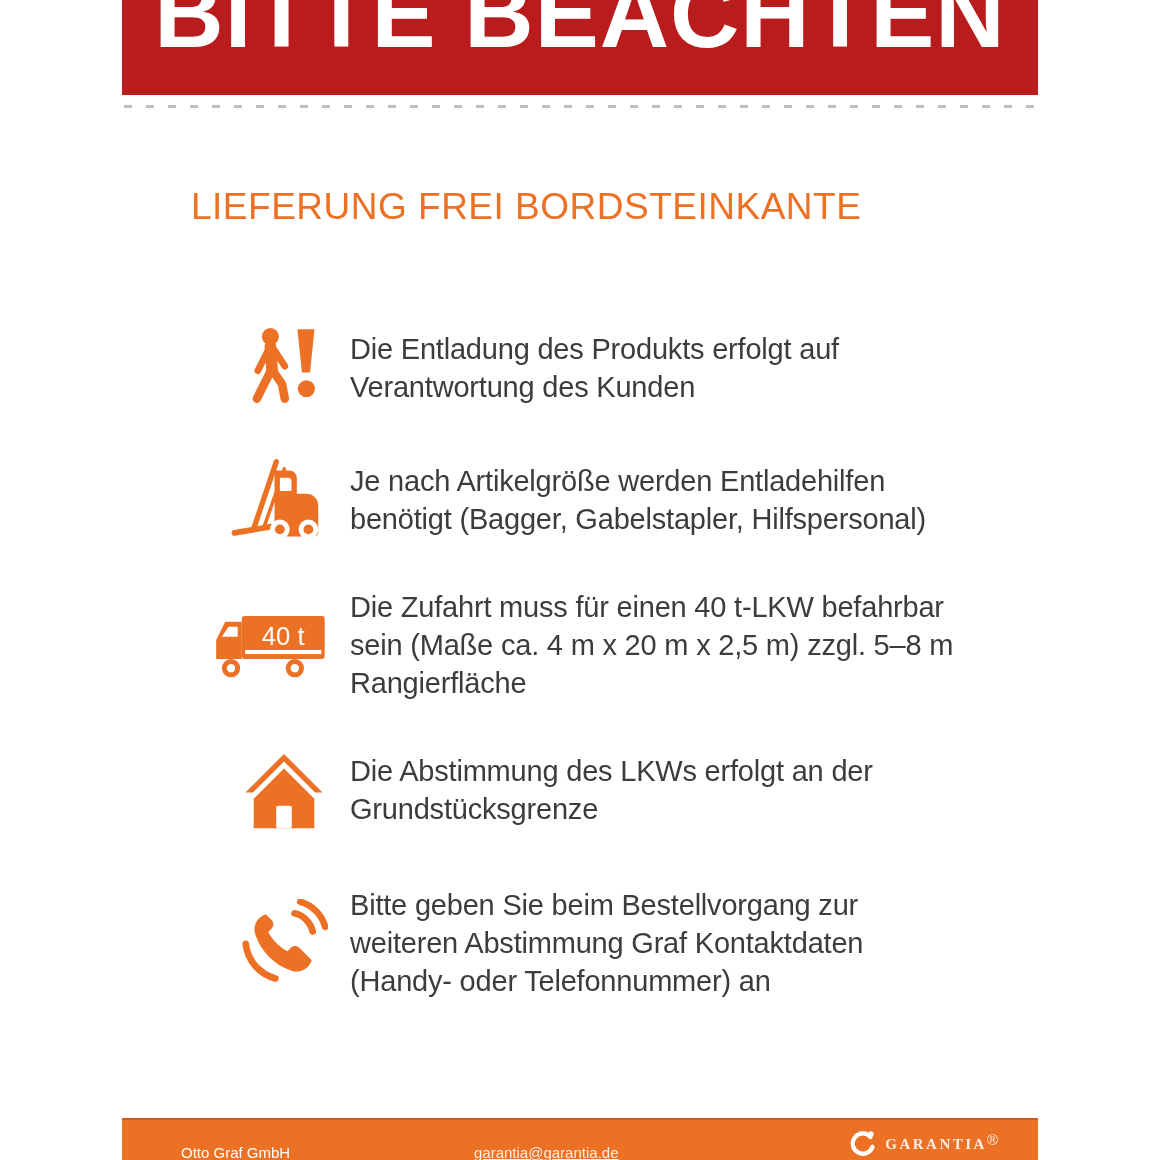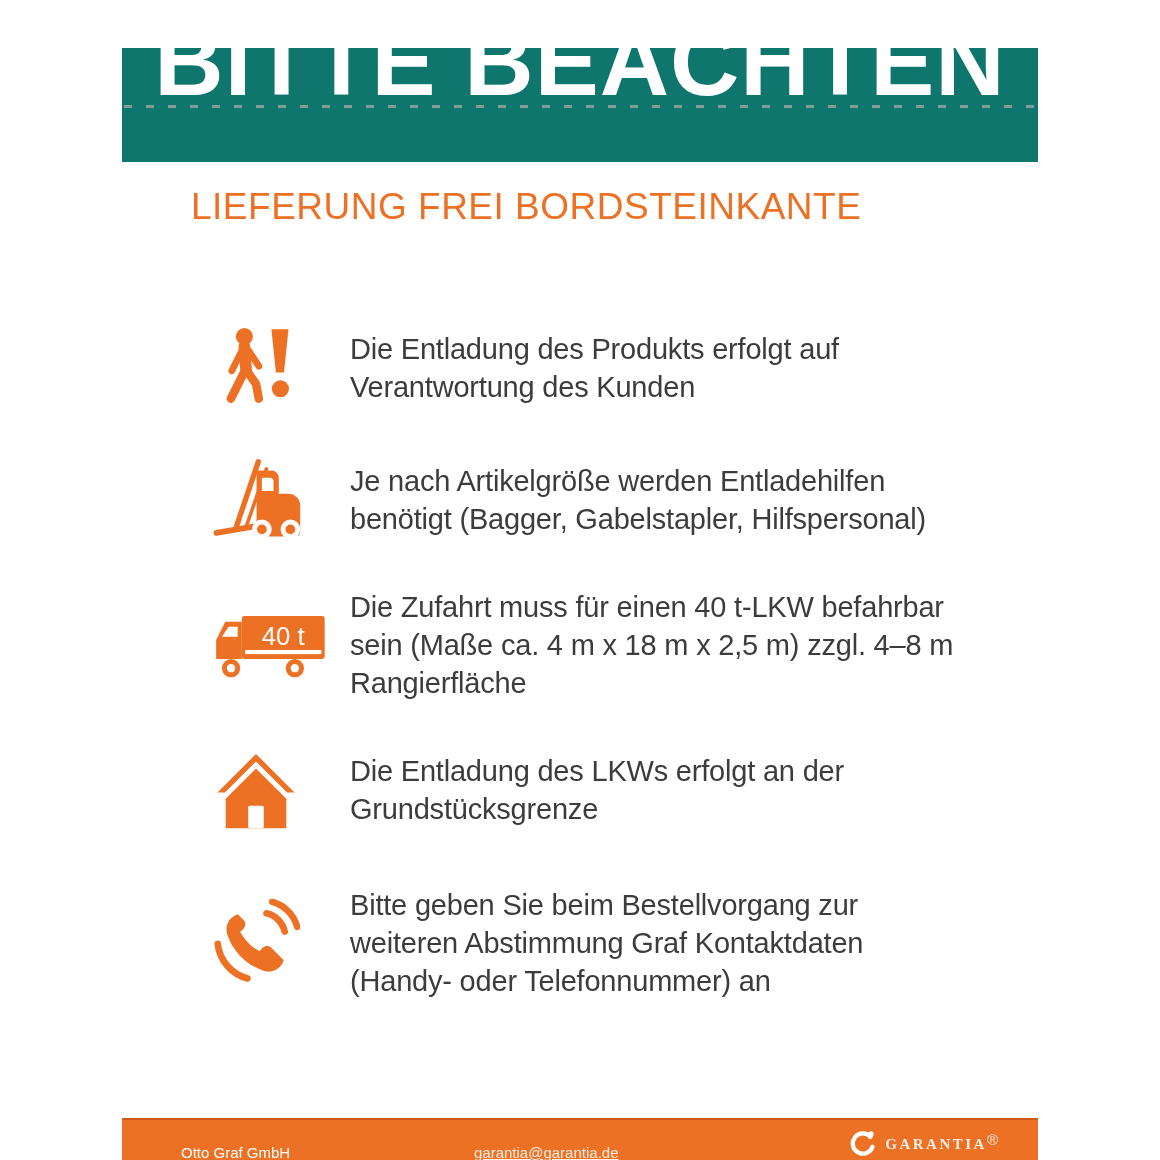--- a/index.html
+++ b/index.html
@@ -5,22 +5,22 @@
   html,body{margin:0;padding:0;}
   body{
     width:1160px;height:1160px;overflow:hidden;background:#ffffff;
     font-family:"Liberation Sans",sans-serif;
   }
   .page{position:relative;width:1160px;height:1160px;background:#fff;overflow:hidden;}
   .doc{position:absolute;left:122px;top:0;width:916px;height:1160px;}
 
   
   .header-band{
-    position:absolute;left:0;top:0;width:916px;height:114px;
-    background:#0f766e;overflow:hidden;margin-top:48px;
+    position:absolute;left:0;top:0;width:916px;height:95px;
+    background:#b91c1c;overflow:hidden;
   }
   .header-title{
     position:absolute;left:0;right:0;top:-41px;
     text-align:center;white-space:nowrap;
     font-size:96px;font-weight:bold;letter-spacing:1px;color:#ffffff;
   }
   .header-divider{
     position:absolute;left:2px;top:105px;width:912px;height:3px;
     background:repeating-linear-gradient(90deg,#a9a9a9 0 8px,transparent 8px 22px);
     opacity:.75;
@@ -37,21 +37,21 @@
   .item{
     position:absolute;left:90px;right:0;
     display:flex;align-items:center;
   }
   .item-1{top:318px;height:100px;}
   .item-2{top:450px;height:100px;}
   .item-3{top:578px;height:134px;}
   .item-4{top:740px;height:100px;}
   .item-5{top:876px;height:134px;}
   .icon-cell{
-    width:116px;min-width:116px;display:flex;align-items:center;justify-content:flex-start;
+    width:116px;min-width:116px;display:flex;align-items:center;justify-content:flex-end;
   }
   .item-text{
     margin-left:22px;
     font-size:29px;line-height:38px;color:#3C3C3C;letter-spacing:-0.2px;
     white-space:pre-line;width:690px;
   }
   .ic{fill:#ED7124;stroke:none;}
   .ic .st{fill:none;stroke:#ED7124;}
   .ic .wh{fill:#ffffff;}
 
@@ -130,33 +130,33 @@
           <path class="wh" d="M12 31 L20 19 L31 19 L31 31 Z"></path>
           <rect class="wh" x="40" y="47" width="92" height="5"></rect>
           <text x="86" y="41" text-anchor="middle" font-size="31" fill="#ffffff" font-family="Liberation Sans, sans-serif">40 t</text>
           <circle cx="23" cy="69" r="11"></circle>
           <circle class="wh" cx="23" cy="69" r="5"></circle>
           <circle cx="100" cy="69" r="11"></circle>
           <circle class="wh" cx="100" cy="69" r="5"></circle>
         </svg>
       </div>
       <div class="item-text">Die Zufahrt muss für einen 40 t-LKW befahrbar
-sein (Maße ca. 4 m x 18 m x 2,5 m) zzgl. 4–8 m
+sein (Maße ca. 4 m x 20 m x 2,5 m) zzgl. 5–8 m
 Rangierfläche</div>
     </div>
 
     <div class="item item-4">
       <div class="icon-cell">
         <svg class="ic" width="88" height="82" viewBox="0 0 90 82">
           <path d="M14 50 L45 19 L76 50 V80 H14 Z"></path>
           <path d="M45 2 L88 45 L76 45 L45 14 L14 45 L2 45 Z" stroke="#ffffff" stroke-width="3"></path>
           <rect class="wh" x="37" y="57" width="16" height="23" rx="2"></rect>
         </svg>
       </div>
-      <div class="item-text">Die Entladung des LKWs erfolgt an der
+      <div class="item-text">Die Abstimmung des LKWs erfolgt an der
 Grundstücksgrenze</div>
     </div>
 
     <div class="item item-5">
       <div class="icon-cell">
         <svg class="ic" width="88" height="88" viewBox="0 0 92 92">
           <path d="M27 16 c-9 3 -14 12 -11 21 c6 18 20 32 38 38 c9 3 18 -2 21 -11 l-13 -13 c-2.5 -2.5 -6.5 -2.5 -9 0 l-3.5 3.5 c-8.5 -4.5 -15.5 -11.5 -20 -20 l3.5 -3.5 c2.5 -2.5 2.5 -6.5 0 -9 Z"></path>
           <path class="st" d="M57 15 a25 25 0 0 1 19 19" stroke-width="7" stroke-linecap="round" fill="none"></path>
           <path class="st" d="M63 3 a37 37 0 0 1 26 26" stroke-width="7" stroke-linecap="round" fill="none"></path>
           <path class="st" d="M6 47 a42 42 0 0 0 31 36" stroke-width="7" stroke-linecap="round" fill="none"></path>

